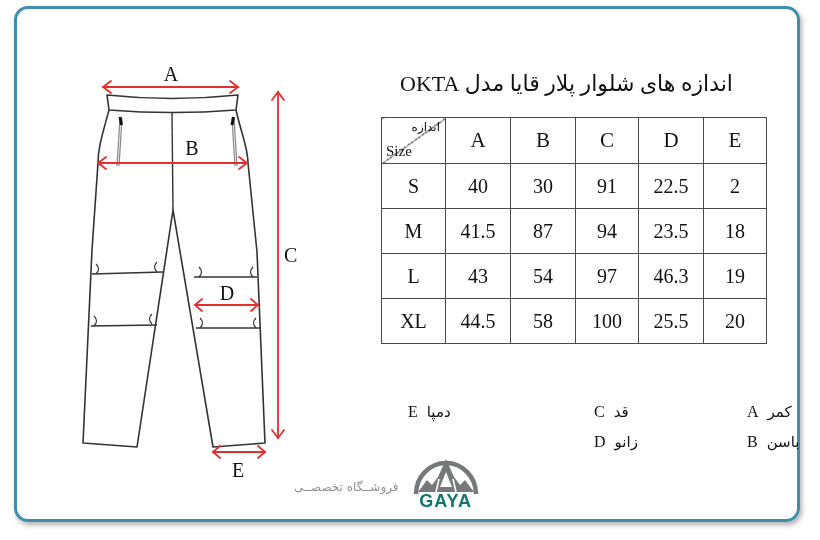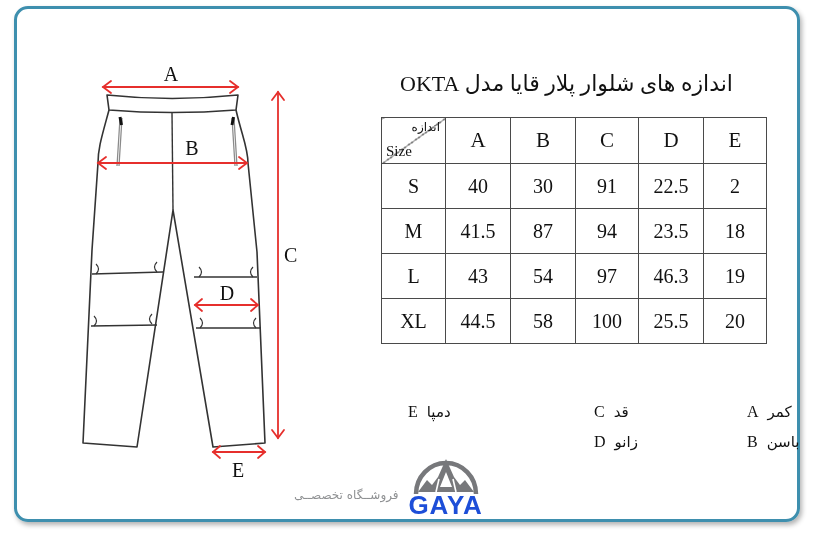--- a/index.html
+++ b/index.html
@@ -57,22 +57,22 @@
   
   .logo { position:absolute; left:294px; top:448px; display:flex; align-items:flex-end; }
   .logo-fa {
     text-align:right; direction:rtl; font-family:"DejaVu Sans",sans-serif;
     font-size:12px; line-height:1.55; color:#8f9193; white-space:nowrap;
     margin:0 2px 13px 0;
   }
   .logo-mark { width:90px; text-align:center; }
   .logo-mark svg { display:block; margin:0 auto; }
   .gaya-text {
-    font-family:"Liberation Sans",sans-serif; font-weight:bold; font-size:26px;
-    color:#1d4ed8; letter-spacing:1px; line-height:1; margin-top:-4px;
+    font-family:"Liberation Sans",sans-serif; font-weight:bold; font-size:18px;
+    color:#0f766e; letter-spacing:1px; line-height:1; margin-top:-4px;
   }
 </style>
 </head>
 <body>
 
 <div class="canvas">
   <div class="frame"></div>
 
   <svg class="pants-svg" width="260" height="430" viewBox="0 0 260 430">
     <g stroke="#333" stroke-width="1.6" fill="none" stroke-linejoin="round">

